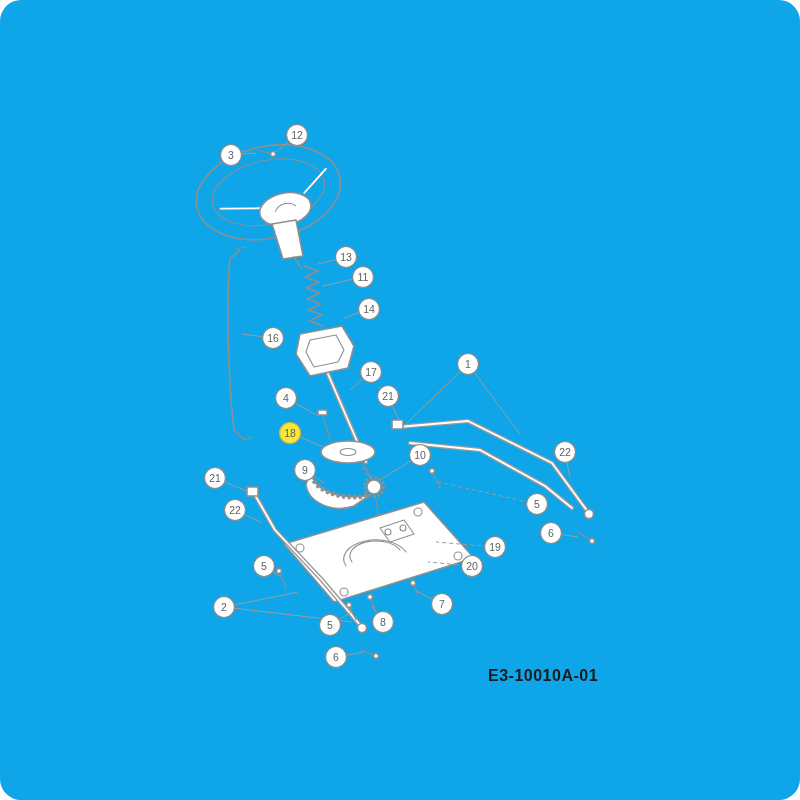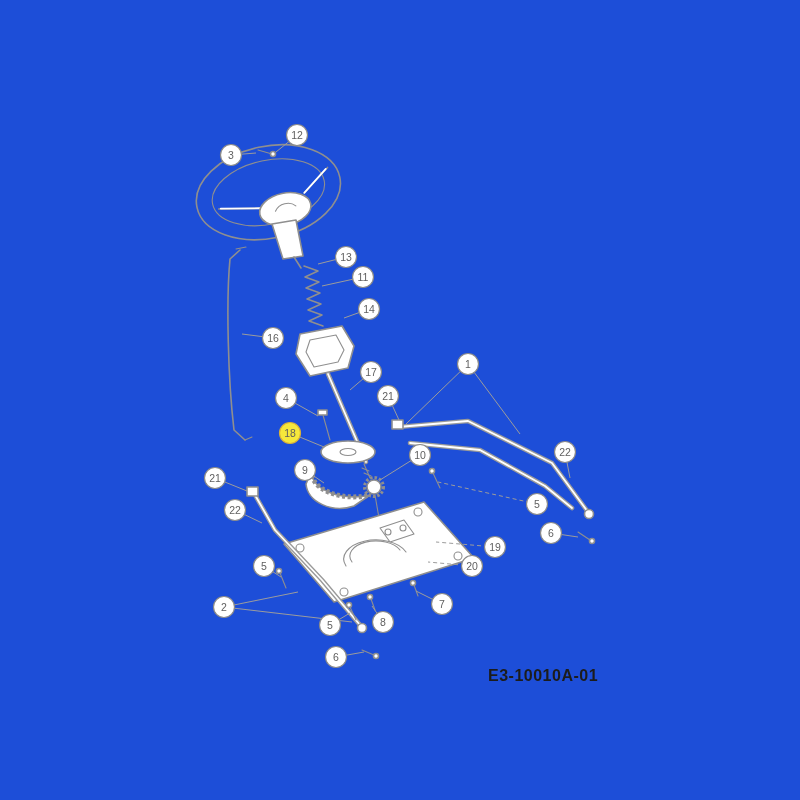--- a/index.html
+++ b/index.html
@@ -1,17 +1,17 @@
 <!DOCTYPE html>
 <html><head>
 <meta charset="utf-8">
 <style>
   html,body{margin:0;padding:0;background:#ffffff;}
   body{width:800px;height:800px;overflow:hidden;font-family:"Liberation Sans",sans-serif;}
-  .canvas{position:relative;width:800px;height:800px;background:#1d4ed8;}
+  .canvas{position:relative;width:800px;height:800px;background:#0ea5e9;border-radius:21px;}
   svg{position:absolute;top:0;left:0;}
   .art{stroke:#8f8f8f;fill:none;stroke-width:1.6;stroke-linecap:round;stroke-linejoin:round;}
   .art-fill{stroke:#8f8f8f;fill:#ffffff;stroke-width:1.6;stroke-linejoin:round;}
   .thin{stroke-width:1.1;}
   .rod{stroke:#9a9a9a;fill:none;stroke-width:4.5;stroke-linecap:round;stroke-linejoin:round;}
   .rod-core{stroke:#ffffff;fill:none;stroke-width:1.8;stroke-linecap:round;stroke-linejoin:round;}
   .drawing-number{font-size:16px;font-weight:600;fill:#1c1c1c;letter-spacing:0.5px;}
   .callout-text{font-size:10.5px;fill:#5f5f5f;}
 </style>
 </head>

